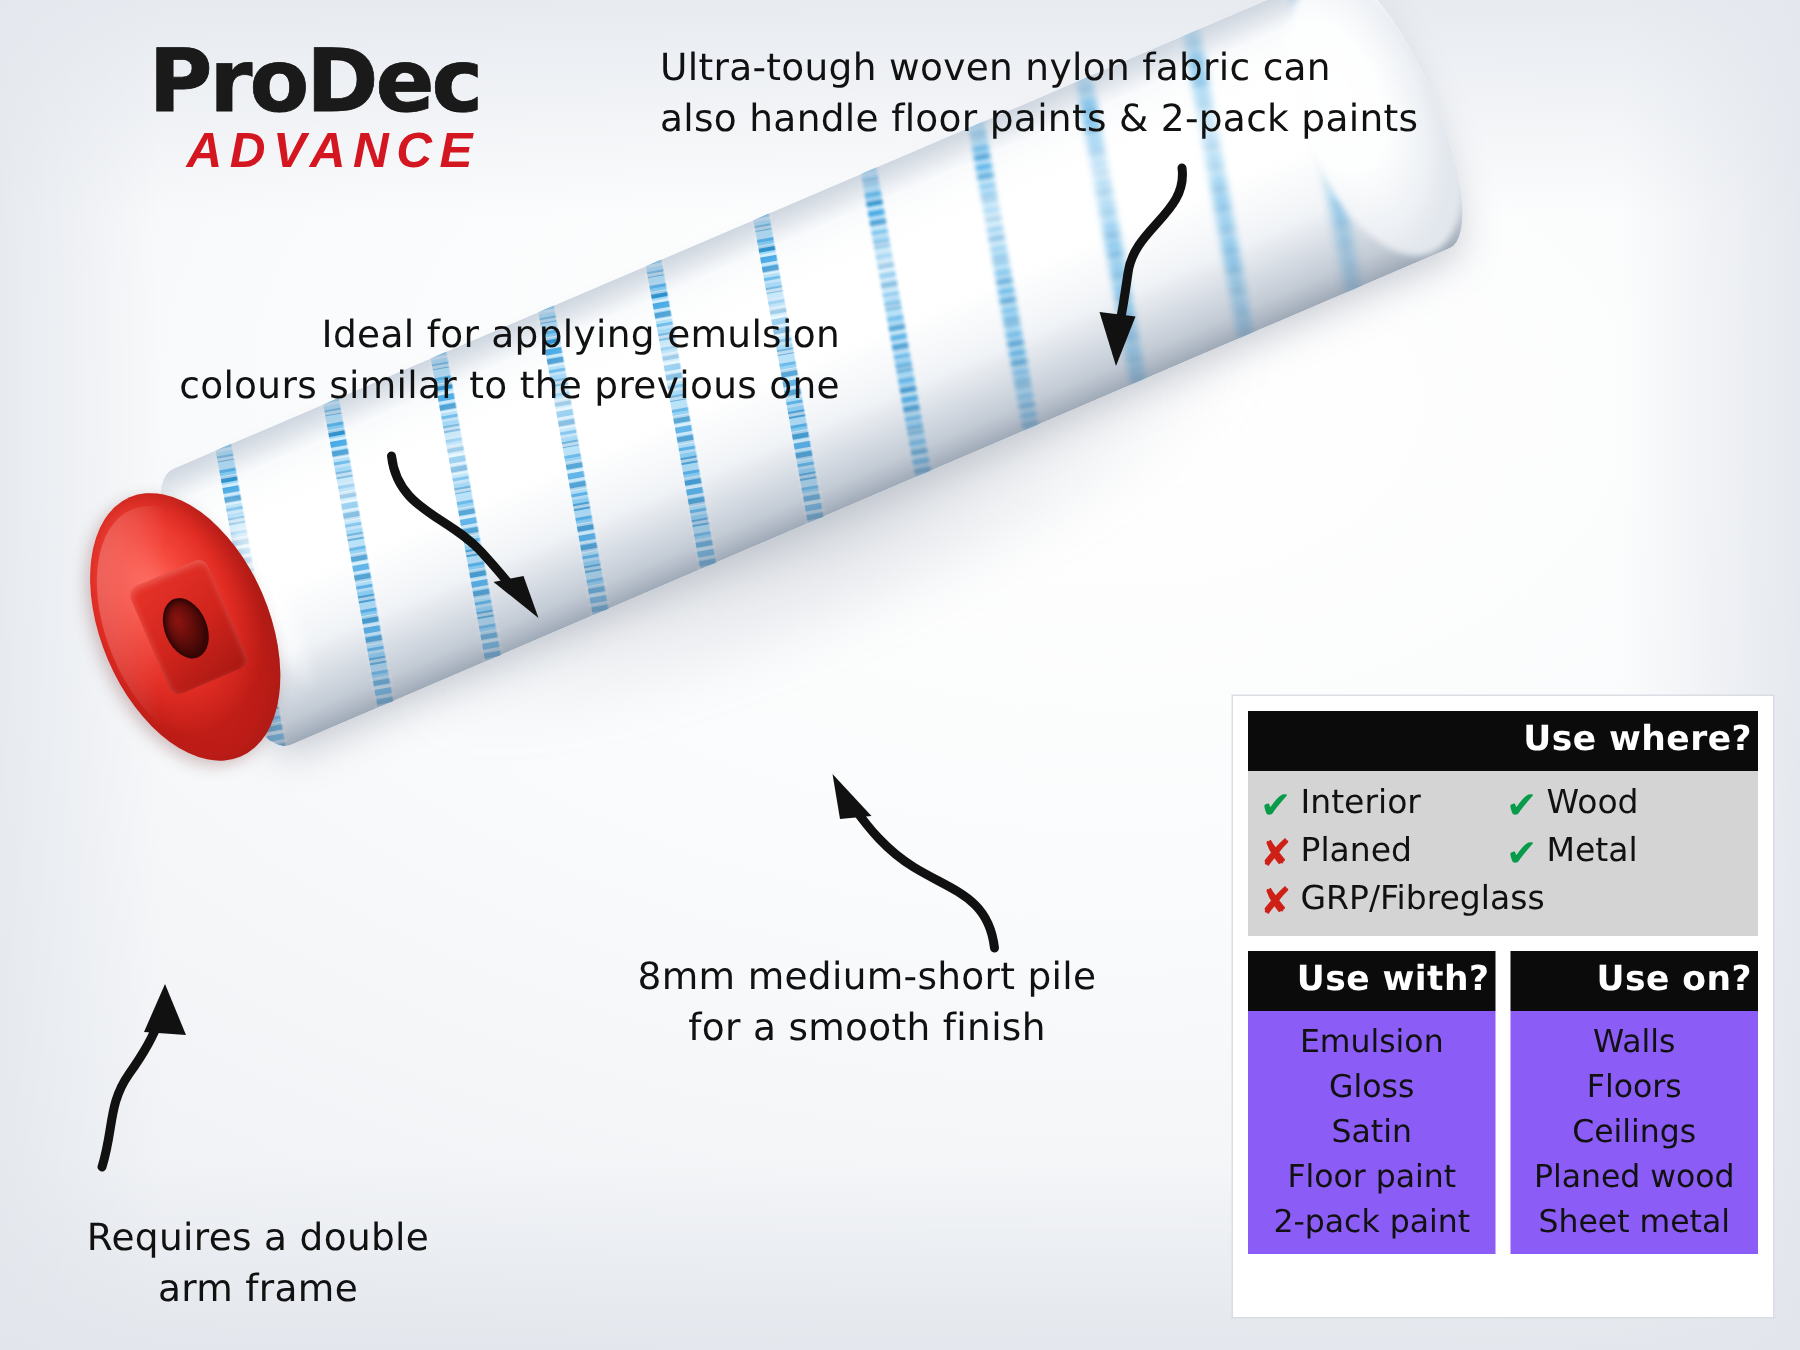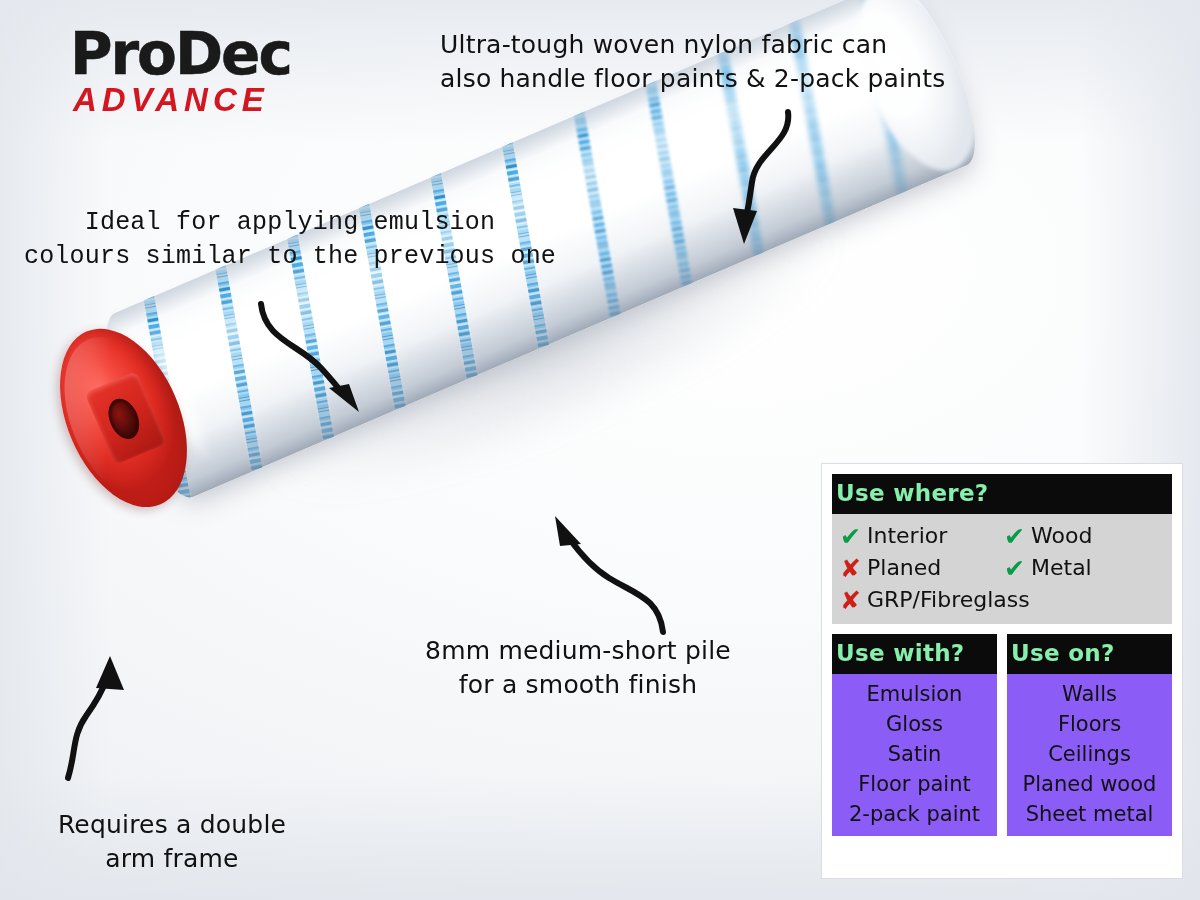--- a/index.html
+++ b/index.html
@@ -18,21 +18,21 @@
   .bg-shade{
     position:absolute;inset:0;pointer-events:none;
     background:
       linear-gradient(180deg, rgba(228,232,238,.85) 0%, rgba(255,255,255,0) 16%),
       linear-gradient(0deg, rgba(226,230,236,.9) 0%, rgba(255,255,255,0) 14%),
       linear-gradient(90deg, rgba(226,230,236,.75) 0%, rgba(255,255,255,0) 9%),
       linear-gradient(270deg, rgba(224,228,235,.8) 0%, rgba(255,255,255,0) 10%);
   }
 
   
-  .logo{position:absolute;left:70px;top:26px;width:250px;}
+  .logo{position:absolute;left:70px;top:26px;width:250px;text-align:right;}
   .logo-word{
     font-family:"DejaVu Sans", sans-serif;
     font-weight:bold;font-size:58px;line-height:56px;color:#1a1a1a;
     letter-spacing:-2px;
     -webkit-text-stroke:0.5px #111;
   }
   .logo-sub{
     font-family:"Liberation Sans", sans-serif;
     font-weight:bold;font-style:italic;font-size:33px;line-height:34px;
     color:#d3161f;letter-spacing:5px;margin-top:1px;margin-left:3px;
@@ -41,21 +41,21 @@
   
   .callout{
     position:absolute;
     font-family:"DejaVu Sans", sans-serif;
     color:#111;
     font-size:25px;line-height:34px;
     letter-spacing:.2px;
     white-space:pre-line;
   }
   #callout-nylon{left:440px;top:28px;width:620px;text-align:left;}
-  #callout-emulsion{left:20px;top:206px;width:540px;text-align:center;font-family:Liberation Mono, monospace;}
+  #callout-emulsion{left:20px;top:206px;width:540px;text-align:right;}
   #callout-pile{left:378px;top:634px;width:400px;text-align:center;}
   #callout-frame{left:12px;top:780px;width:320px;text-align:center;margin-top:28px;}
 
   
   .arrow{position:absolute;pointer-events:none;}
   #arrow-nylon{left:730px;top:108px;}
   #arrow-emulsion{left:255px;top:288px;}
   #arrow-pile{left:535px;top:498px;}
   #arrow-frame{left:62px;top:652px;}
 
@@ -160,24 +160,24 @@
   }
 
   
   #info-panel{
     position:absolute;left:822px;top:464px;width:360px;height:414px;
     background:#ffffff;
     box-shadow:0 0 0 1px rgba(215,219,225,.9);
     padding:10px;box-sizing:border-box;
   }
   .box-head{
-    background:#0b0b0b;color:#86efac;
+    background:#0b0b0b;color:#ffffff;
     font-family:"DejaVu Sans", sans-serif;
     font-weight:bold;font-size:23px;line-height:23px;
-    text-align:left;padding:8px 4px 9px;
+    text-align:right;padding:8px 4px 9px;
     letter-spacing:.3px;
   }
   .box-body{
     background:#d4d4d4;padding:6px 8px 8px;
   }
   #use-where{margin-bottom:10px;}
   .where-grid{
     display:grid;grid-template-columns:1fr 1fr;
     column-gap:4px;row-gap:0px;
   }

